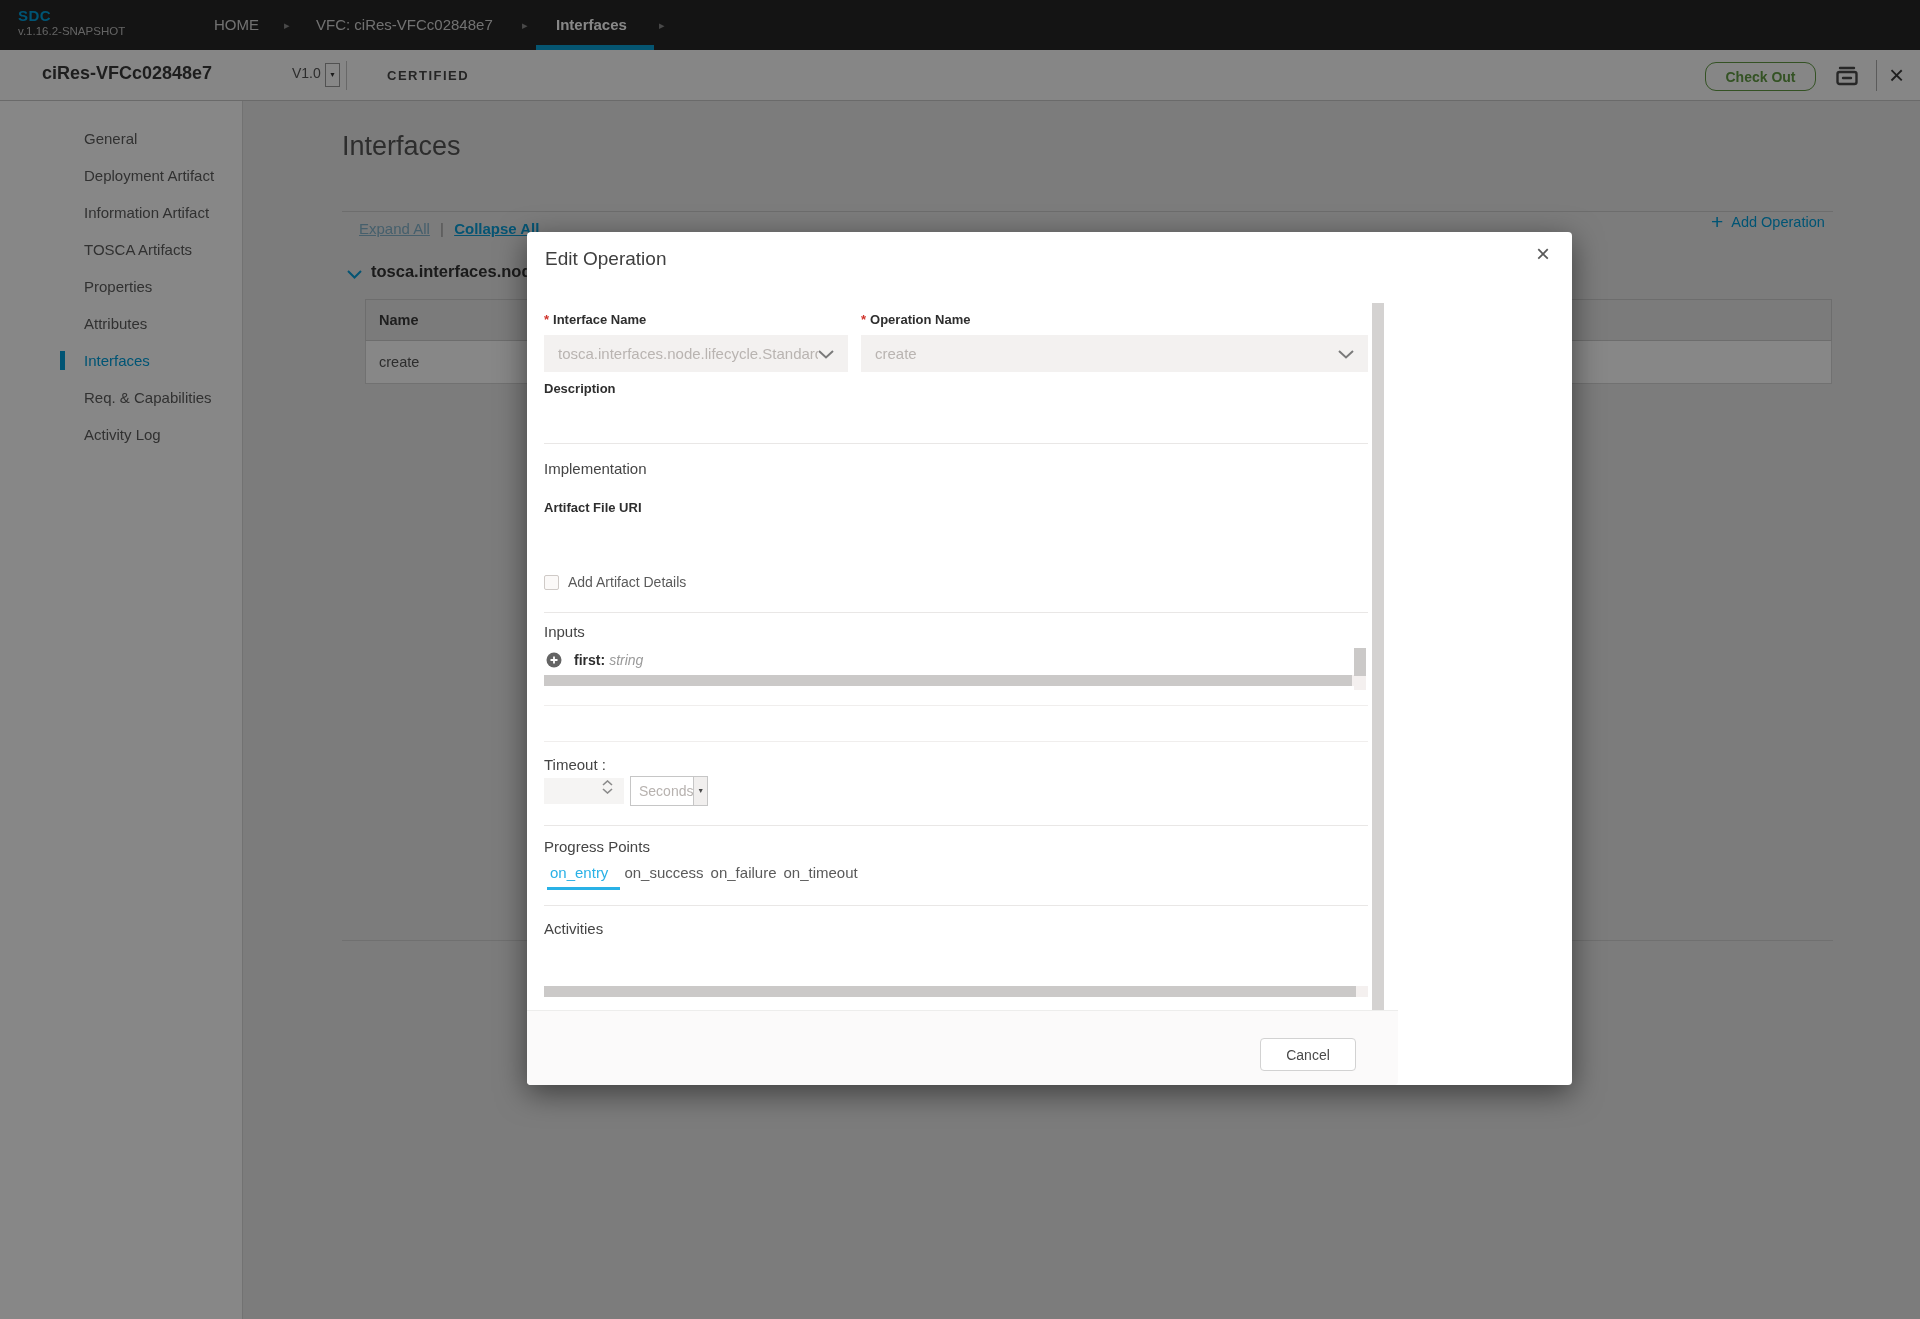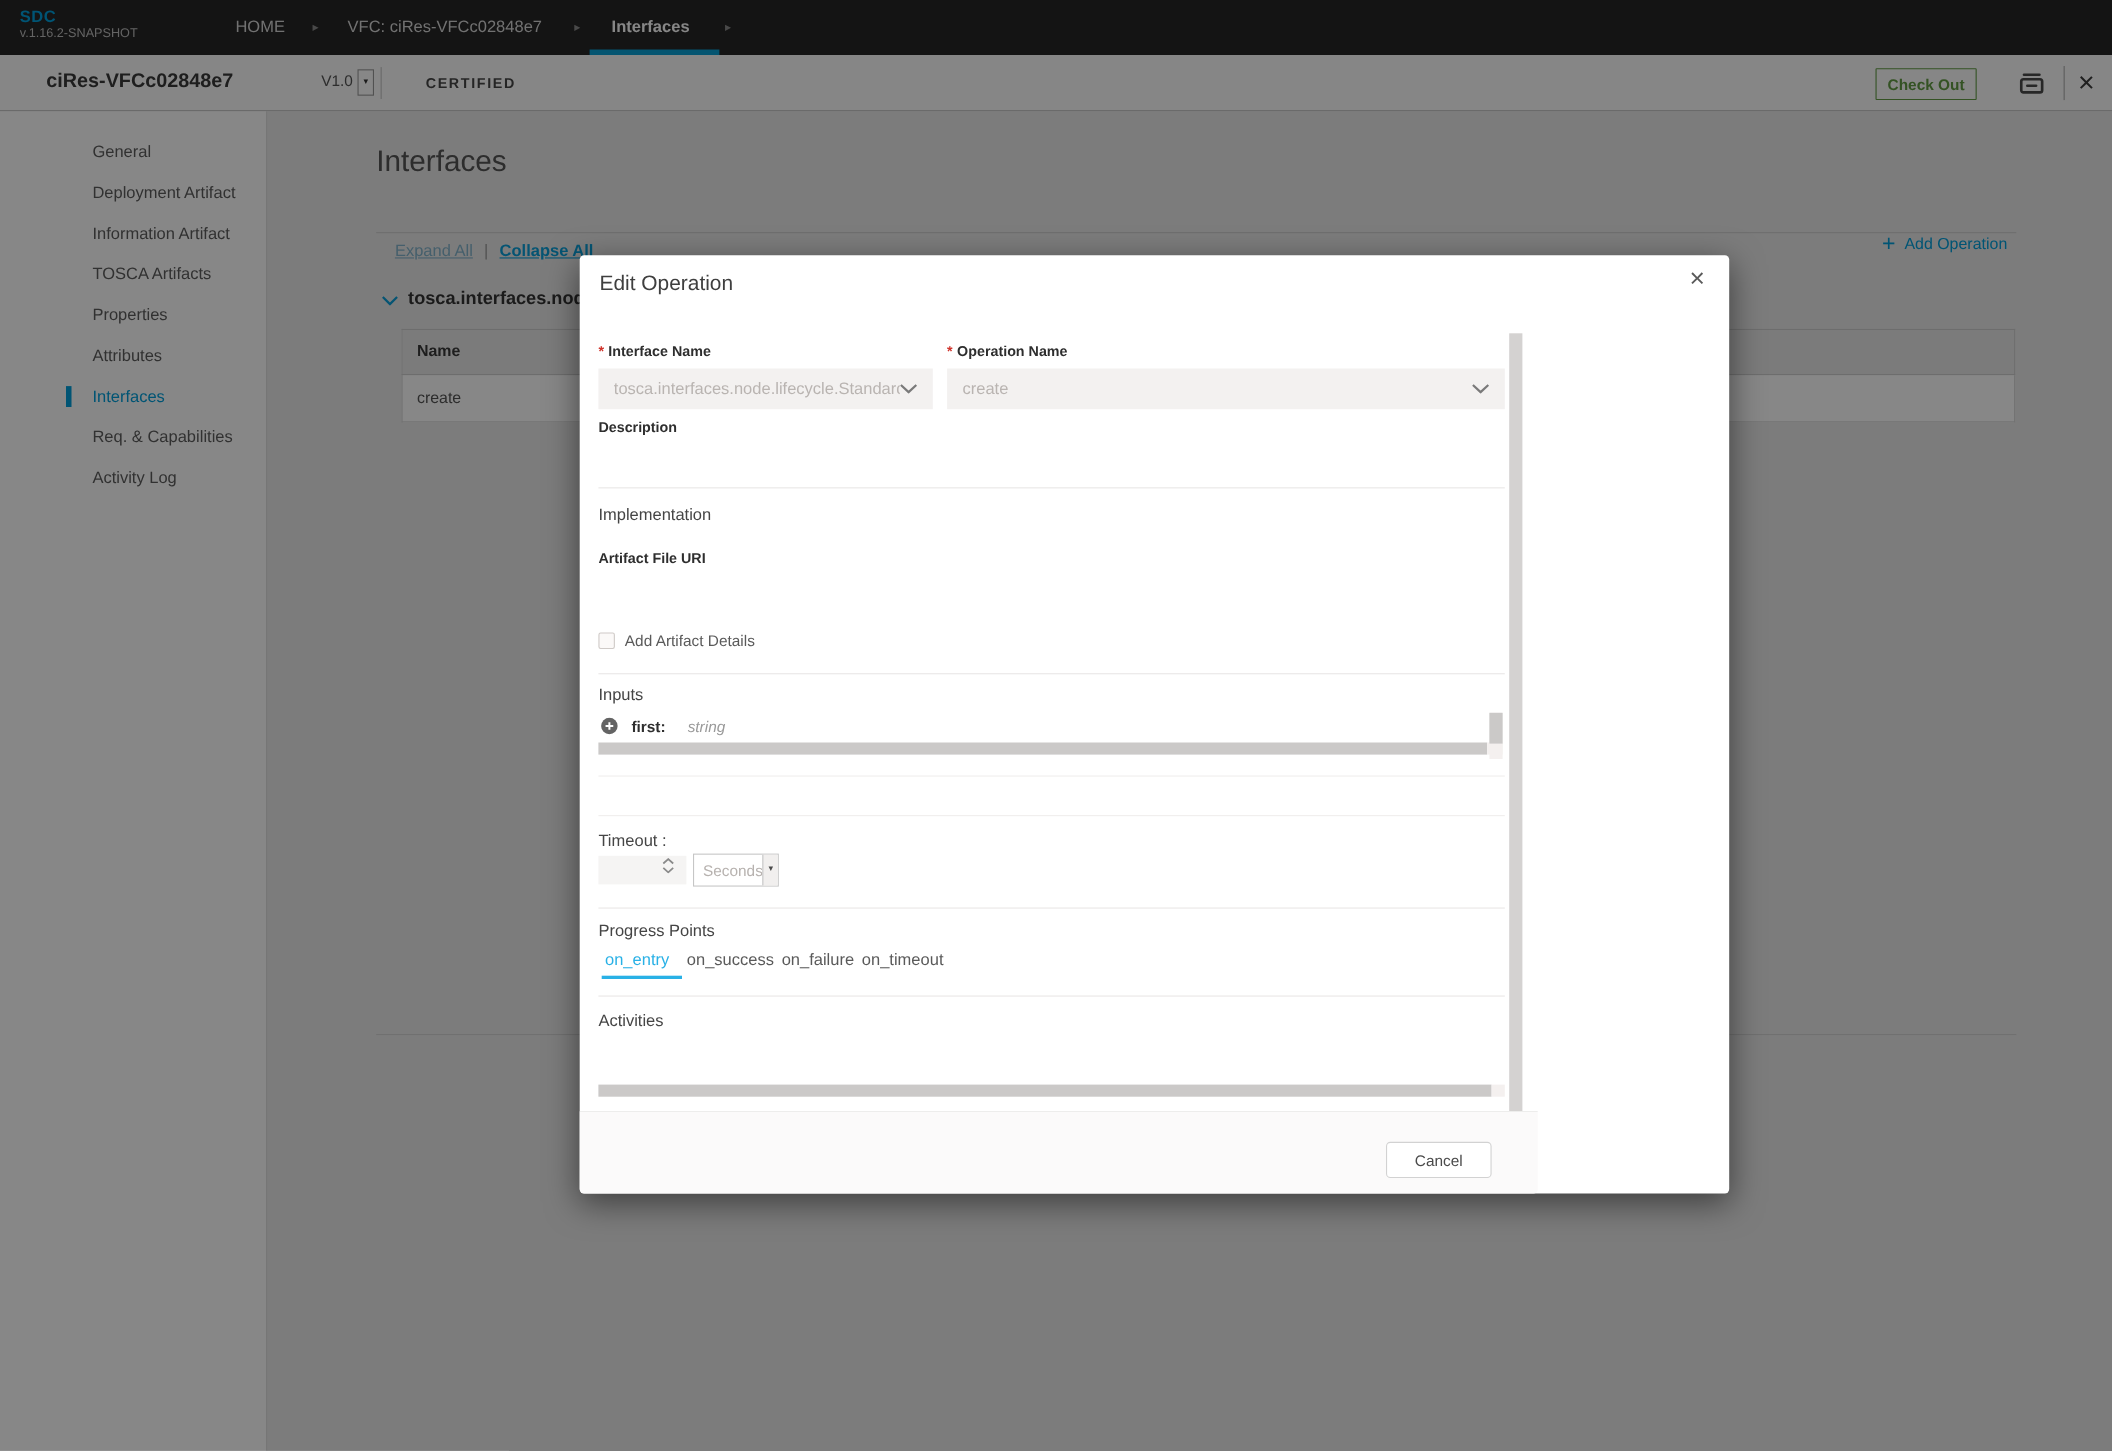--- a/index.html
+++ b/index.html
@@ -19,21 +19,21 @@
   #crumb-2 { left:556px; } #sep-2 { left:659px; }
   #crumb-underline { position:absolute; left:536px; top:45px; width:118px; height:5px; background:#0aa0d6; }
 
   
   #header2 { position:absolute; left:0; top:50px; width:1920px; height:51px; background:#fdfdfd; border-bottom:1px solid #c9c9c9; z-index:9; }
   #vfc-title { position:absolute; left:42px; top:13px; font-size:18px; font-weight:bold; color:#3a3a3a; }
   #version-label { position:absolute; left:292px; top:15px; font-size:14px; color:#555; }
   #version-dd { position:absolute; left:325px; top:13px; width:15px; height:24px; background:#fff; border:1px solid #9a9a9a; font-size:7px; color:#333; text-align:center; line-height:22px; cursor:pointer; }
   #hdr-sep1 { position:absolute; left:346px; top:11px; width:1px; height:29px; background:#c4c4c4; }
   #status-badge { position:absolute; left:387px; top:18px; font-size:13px; font-weight:bold; letter-spacing:1.5px; color:#474747; }
-  #checkout-btn { position:absolute; left:1705px; top:12px; width:92px; height:29px; background:transparent; border:1px solid #629c44; border-radius:1px; color:#629c44; font-size:14px; font-weight:bold; font-family:"Liberation Sans", sans-serif; cursor:pointer; }
+  #checkout-btn { position:absolute; left:1705px; top:12px; width:111px; height:29px; background:transparent; border:1px solid #629c44; border-radius:11px; color:#629c44; font-size:14px; font-weight:bold; font-family:"Liberation Sans", sans-serif; cursor:pointer; }
   #print-icon { position:absolute; left:1833px; top:13px; cursor:pointer; }
   #hdr-sep2 { position:absolute; left:1876px; top:10px; width:1px; height:31px; background:#adadad; }
   #hdr-close { position:absolute; left:1889px; top:6px; font-size:26px; font-weight:normal; color:#3c3c3c; cursor:pointer; line-height:38px; }
 
   
   #sidebar { position:absolute; left:0; top:101px; width:243px; height:1218px; background:#ffffff; border-right:1px solid #d8d8d8; z-index:8; }
   .side-item { position:relative; height:37px; line-height:37px; padding-left:40px; font-size:15px; color:#5d5d5d; cursor:pointer;margin-left:44px; }
   #side-list { padding-top:19px; }
   .side-item.active { color:#009fdb; }
   .side-item.active .active-bar { position:absolute; left:16px; top:9px; width:5px; height:19px; background:#009fdb; }
@@ -79,21 +79,21 @@
   .sect-title { position:absolute; font-size:15px; color:#454545; }
   #impl-title { left:17px; top:228px; }
   #uri-label { left:17px; top:268px; }
   #uri-input { left:17px; top:289px; width:824px; }
   #chk-row { position:absolute; left:17px; top:342px; display:flex; align-items:center; cursor:pointer; }
   #chk-box { width:15px; height:15px; background:#fbf9f8; border:1px solid #cfcac7; border-radius:2px; margin-right:9px; }
   #chk-label { font-size:14px; color:#5a5a5a; }
   #inputs-title { left:17px; top:391px; }
   #input-row { position:absolute; left:19px; top:420px; display:flex; align-items:center; }
   #plus-circle { margin-right:12px; cursor:pointer; display:flex; }
-  #input-name { font-size:14px; font-weight:bold; color:#2e2e2e; margin-right:20px; }
+  #input-name { font-size:14px; font-weight:bold; color:#2e2e2e; margin-right:4px; }
   #input-type { font-size:14px; font-style:italic; color:#9a9a9a; }
   #inputs-hscroll { position:absolute; left:17px; top:443px; width:808px; height:11px; background:#cbc9c8; cursor:pointer; }
   #inputs-hscroll-track { position:absolute; left:825px; top:443px; width:14px; height:11px; background:#f4f0ef; }
   #inputs-vscroll { position:absolute; left:827px; top:416px; width:12px; height:42px; background:#f4f0ef; }
   #inputs-vthumb { width:12px; height:28px; background:#cbc9c8; cursor:pointer; }
   #timeout-label { left:17px; top:524px; }
   #timeout-input { left:17px; top:546px; width:80px; height:26px; padding:0 22px 0 8px; font-size:14px; }
   #spinner { position:absolute; left:75px; top:548px; display:flex; flex-direction:column; gap:2px; cursor:pointer; }
   #unit-select { position:absolute; left:103px; top:544px; width:78px; height:30px; background:#fff; border:1px solid #c6c6c6; display:flex; align-items:center; cursor:pointer; }
   #unit-value { flex:1; font-size:14px; color:#b7b2af; padding-left:8px; }

